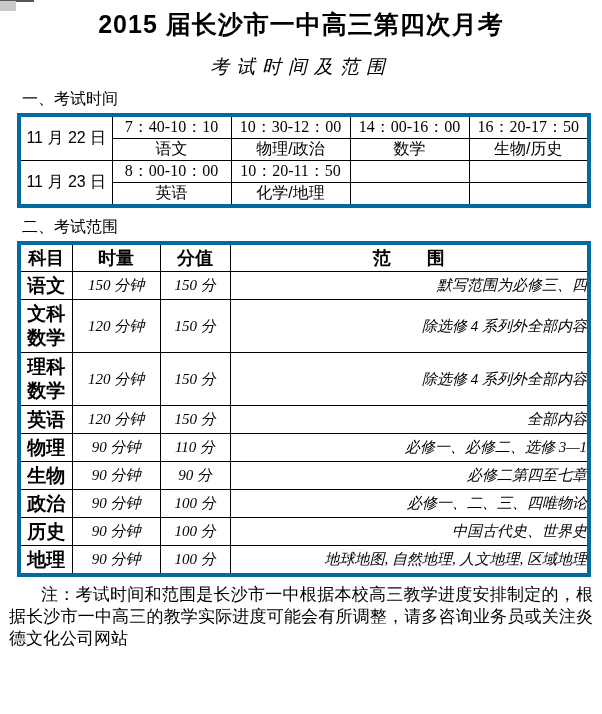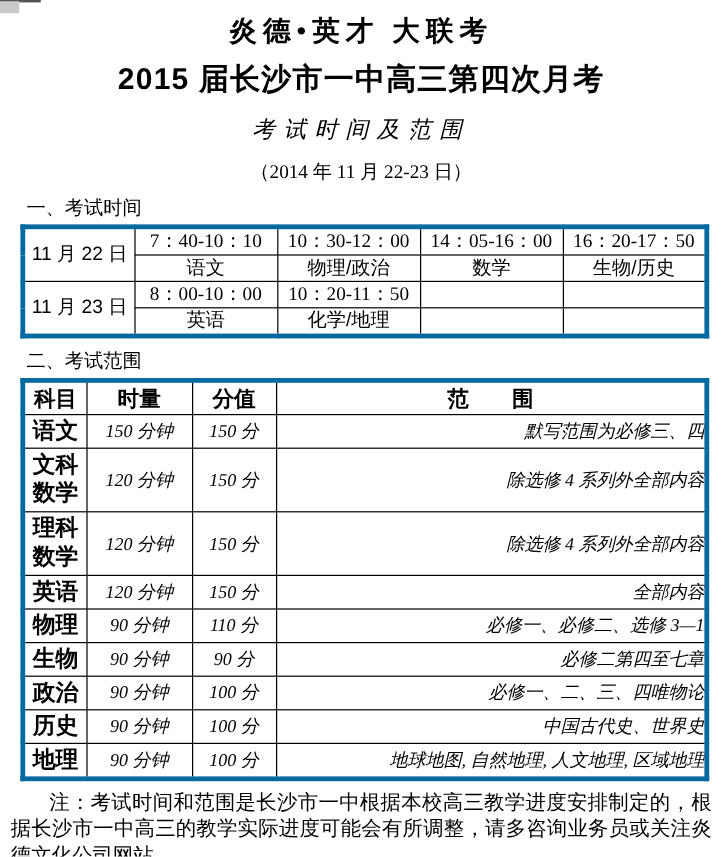--- a/index.html
+++ b/index.html
@@ -65,40 +65,38 @@
     font-family:"Liberation Sans", sans-serif;
   }
 </style>
 </head>
 <body>
 
 <div class="page">
   <div class="scan-line"></div>
   <div class="scan-mark"></div>
 
-  <div class="brand">炎德•英才 大联考</div>
   <h1 class="title">2015 届长沙市一中高三第四次月考</h1>
   <div class="subtitle">考试时间及范围</div>
-  <div class="date-line">（2014 年 11 月 22-23 日）</div>
 
   <div class="section-label">一、考试时间</div>
   <table class="time-table">
     <colgroup>
       <col style="width:93px">
         <col style="width:119px">
         <col style="width:119px">
       <col style="width:119px">
         <col style="width:120px">
     </colgroup>
     <tbody id="time-table-body">
         <tr>
           <td class="date-cell" rowspan="2">11 月 22 日</td>
           <td class="time-cell">7：40-10：10</td>
           <td class="time-cell">10：30-12：00</td>
-          <td class="time-cell">14：05-16：00</td>
+          <td class="time-cell">14：00-16：00</td>
           <td class="time-cell">16：20-17：50</td>
         </tr>
         <tr>
           <td class="subject-cell">语文</td>
           <td class="subject-cell">物理/政治</td>
           <td class="subject-cell">数学</td>
           <td class="subject-cell">生物/历史</td>
         </tr>
         <tr>
           <td class="date-cell" rowspan="2">11 月 23 日</td>

